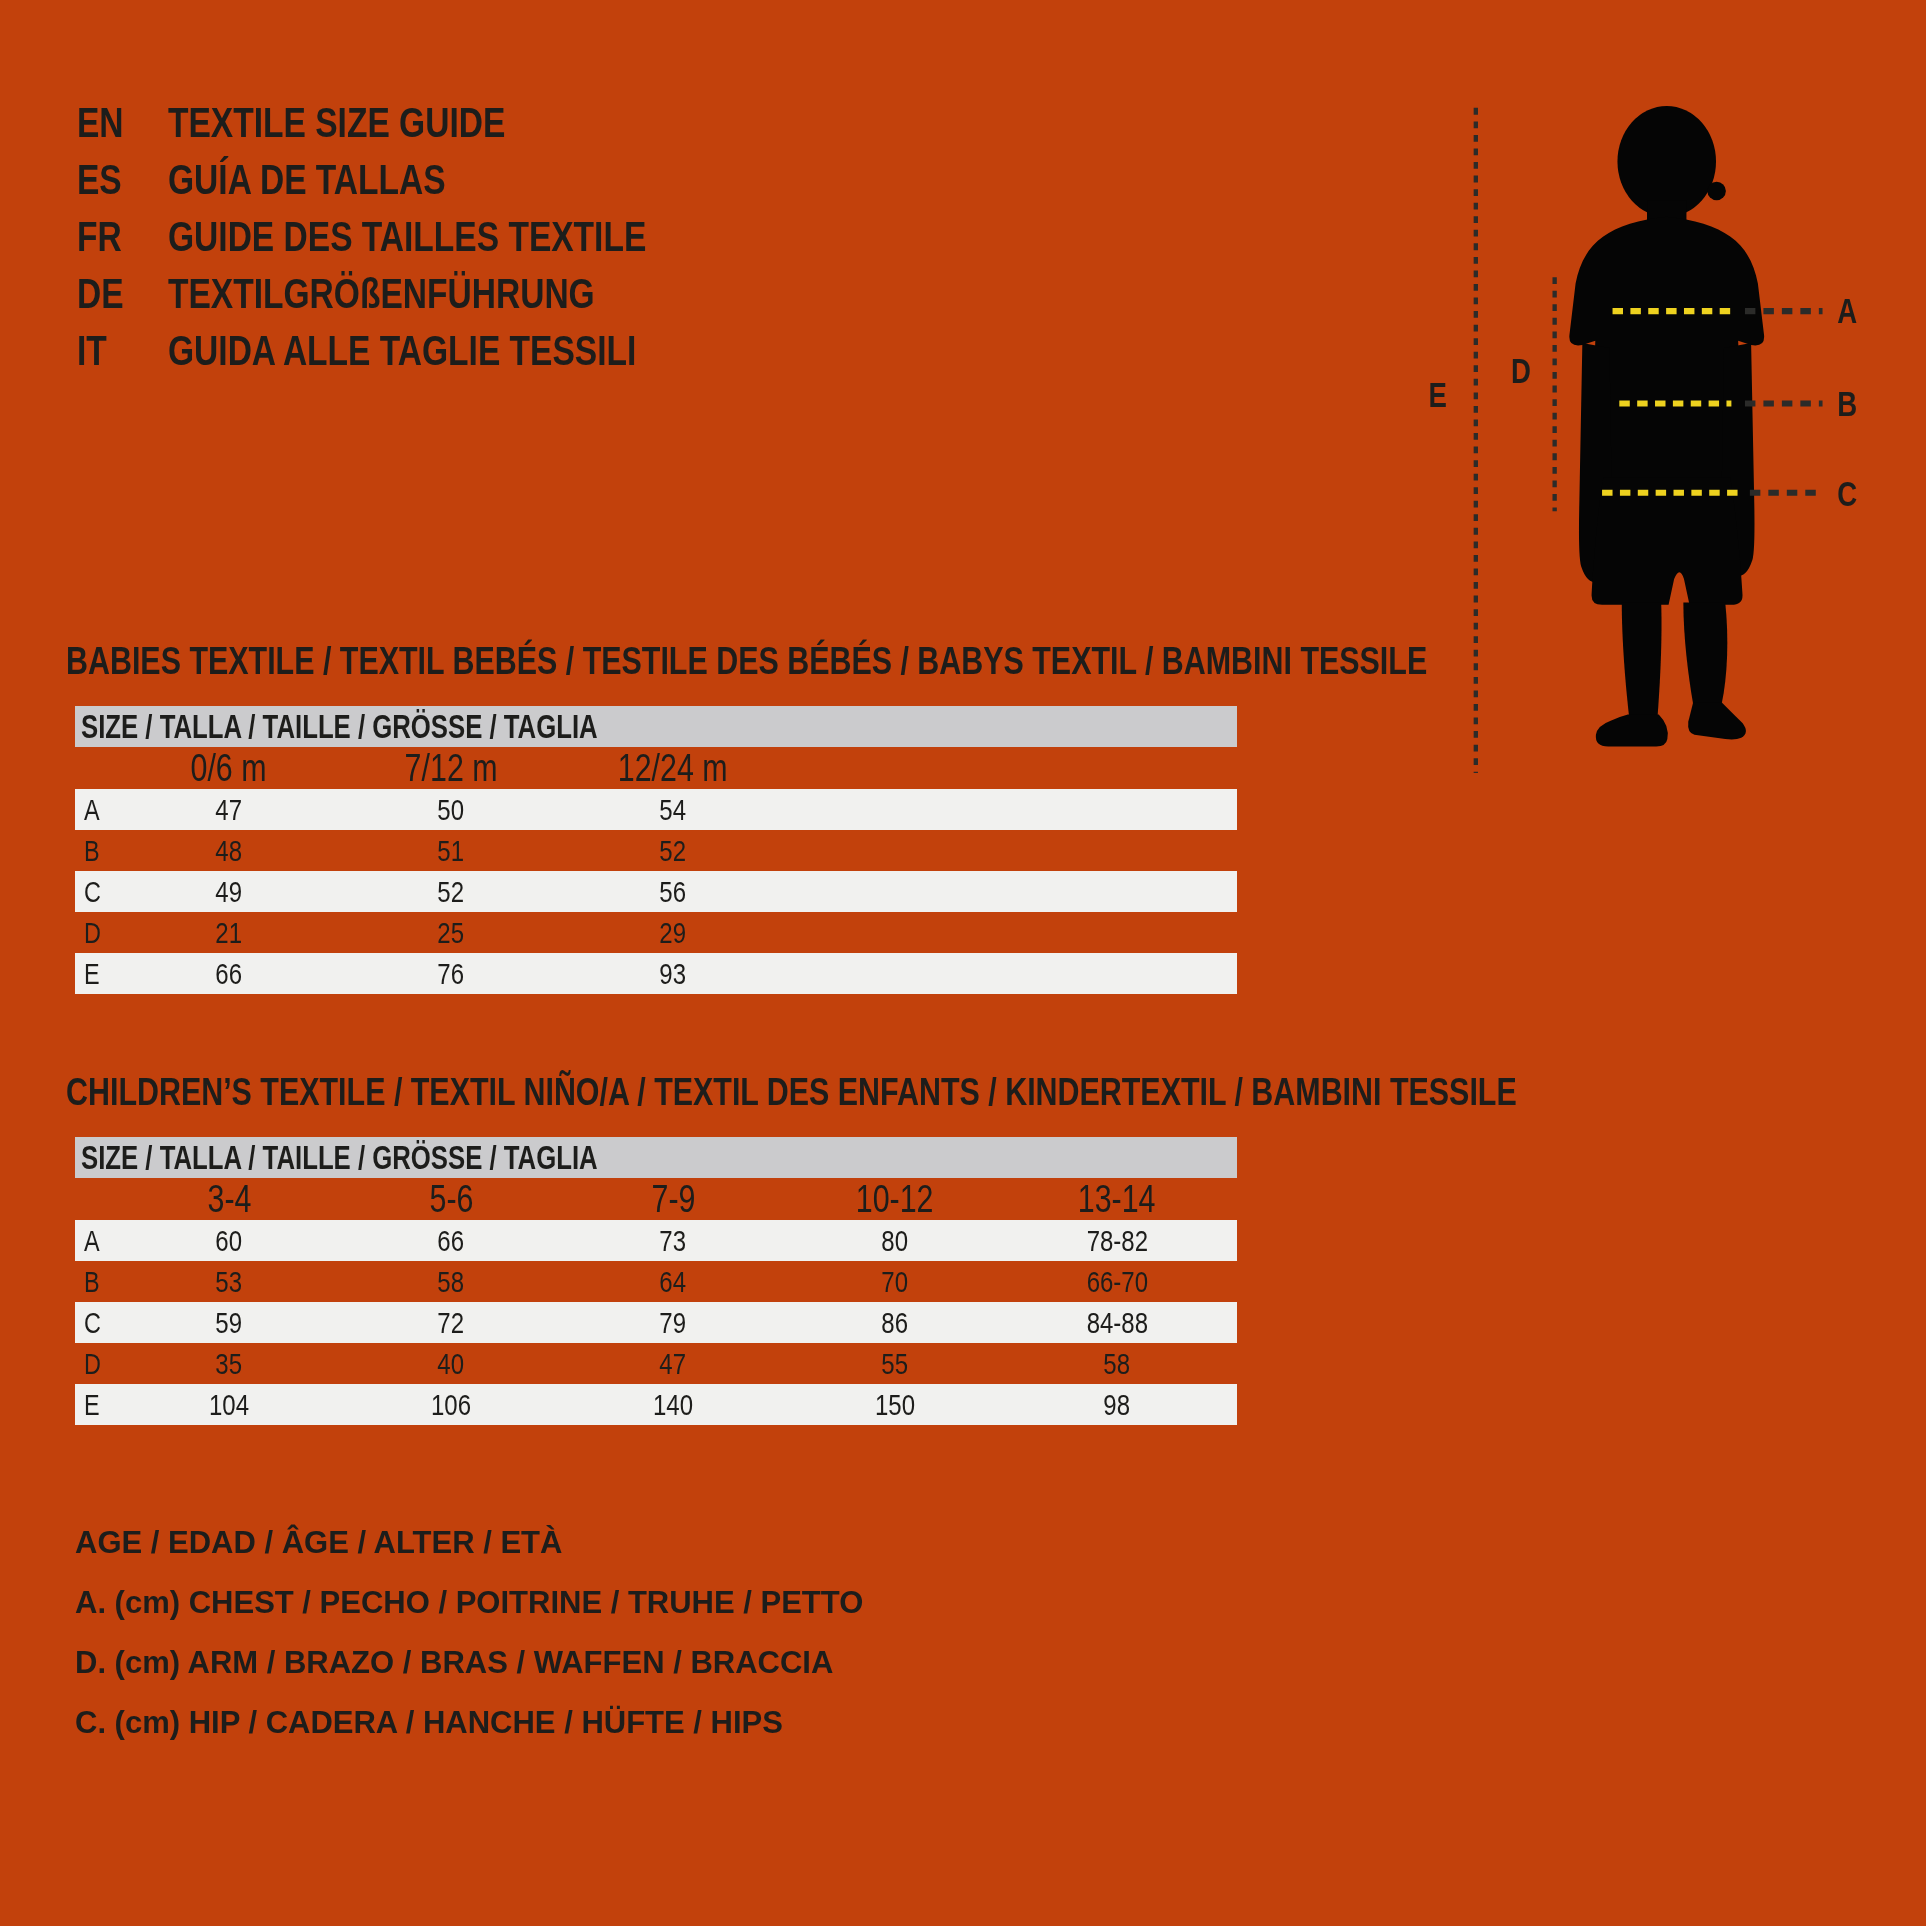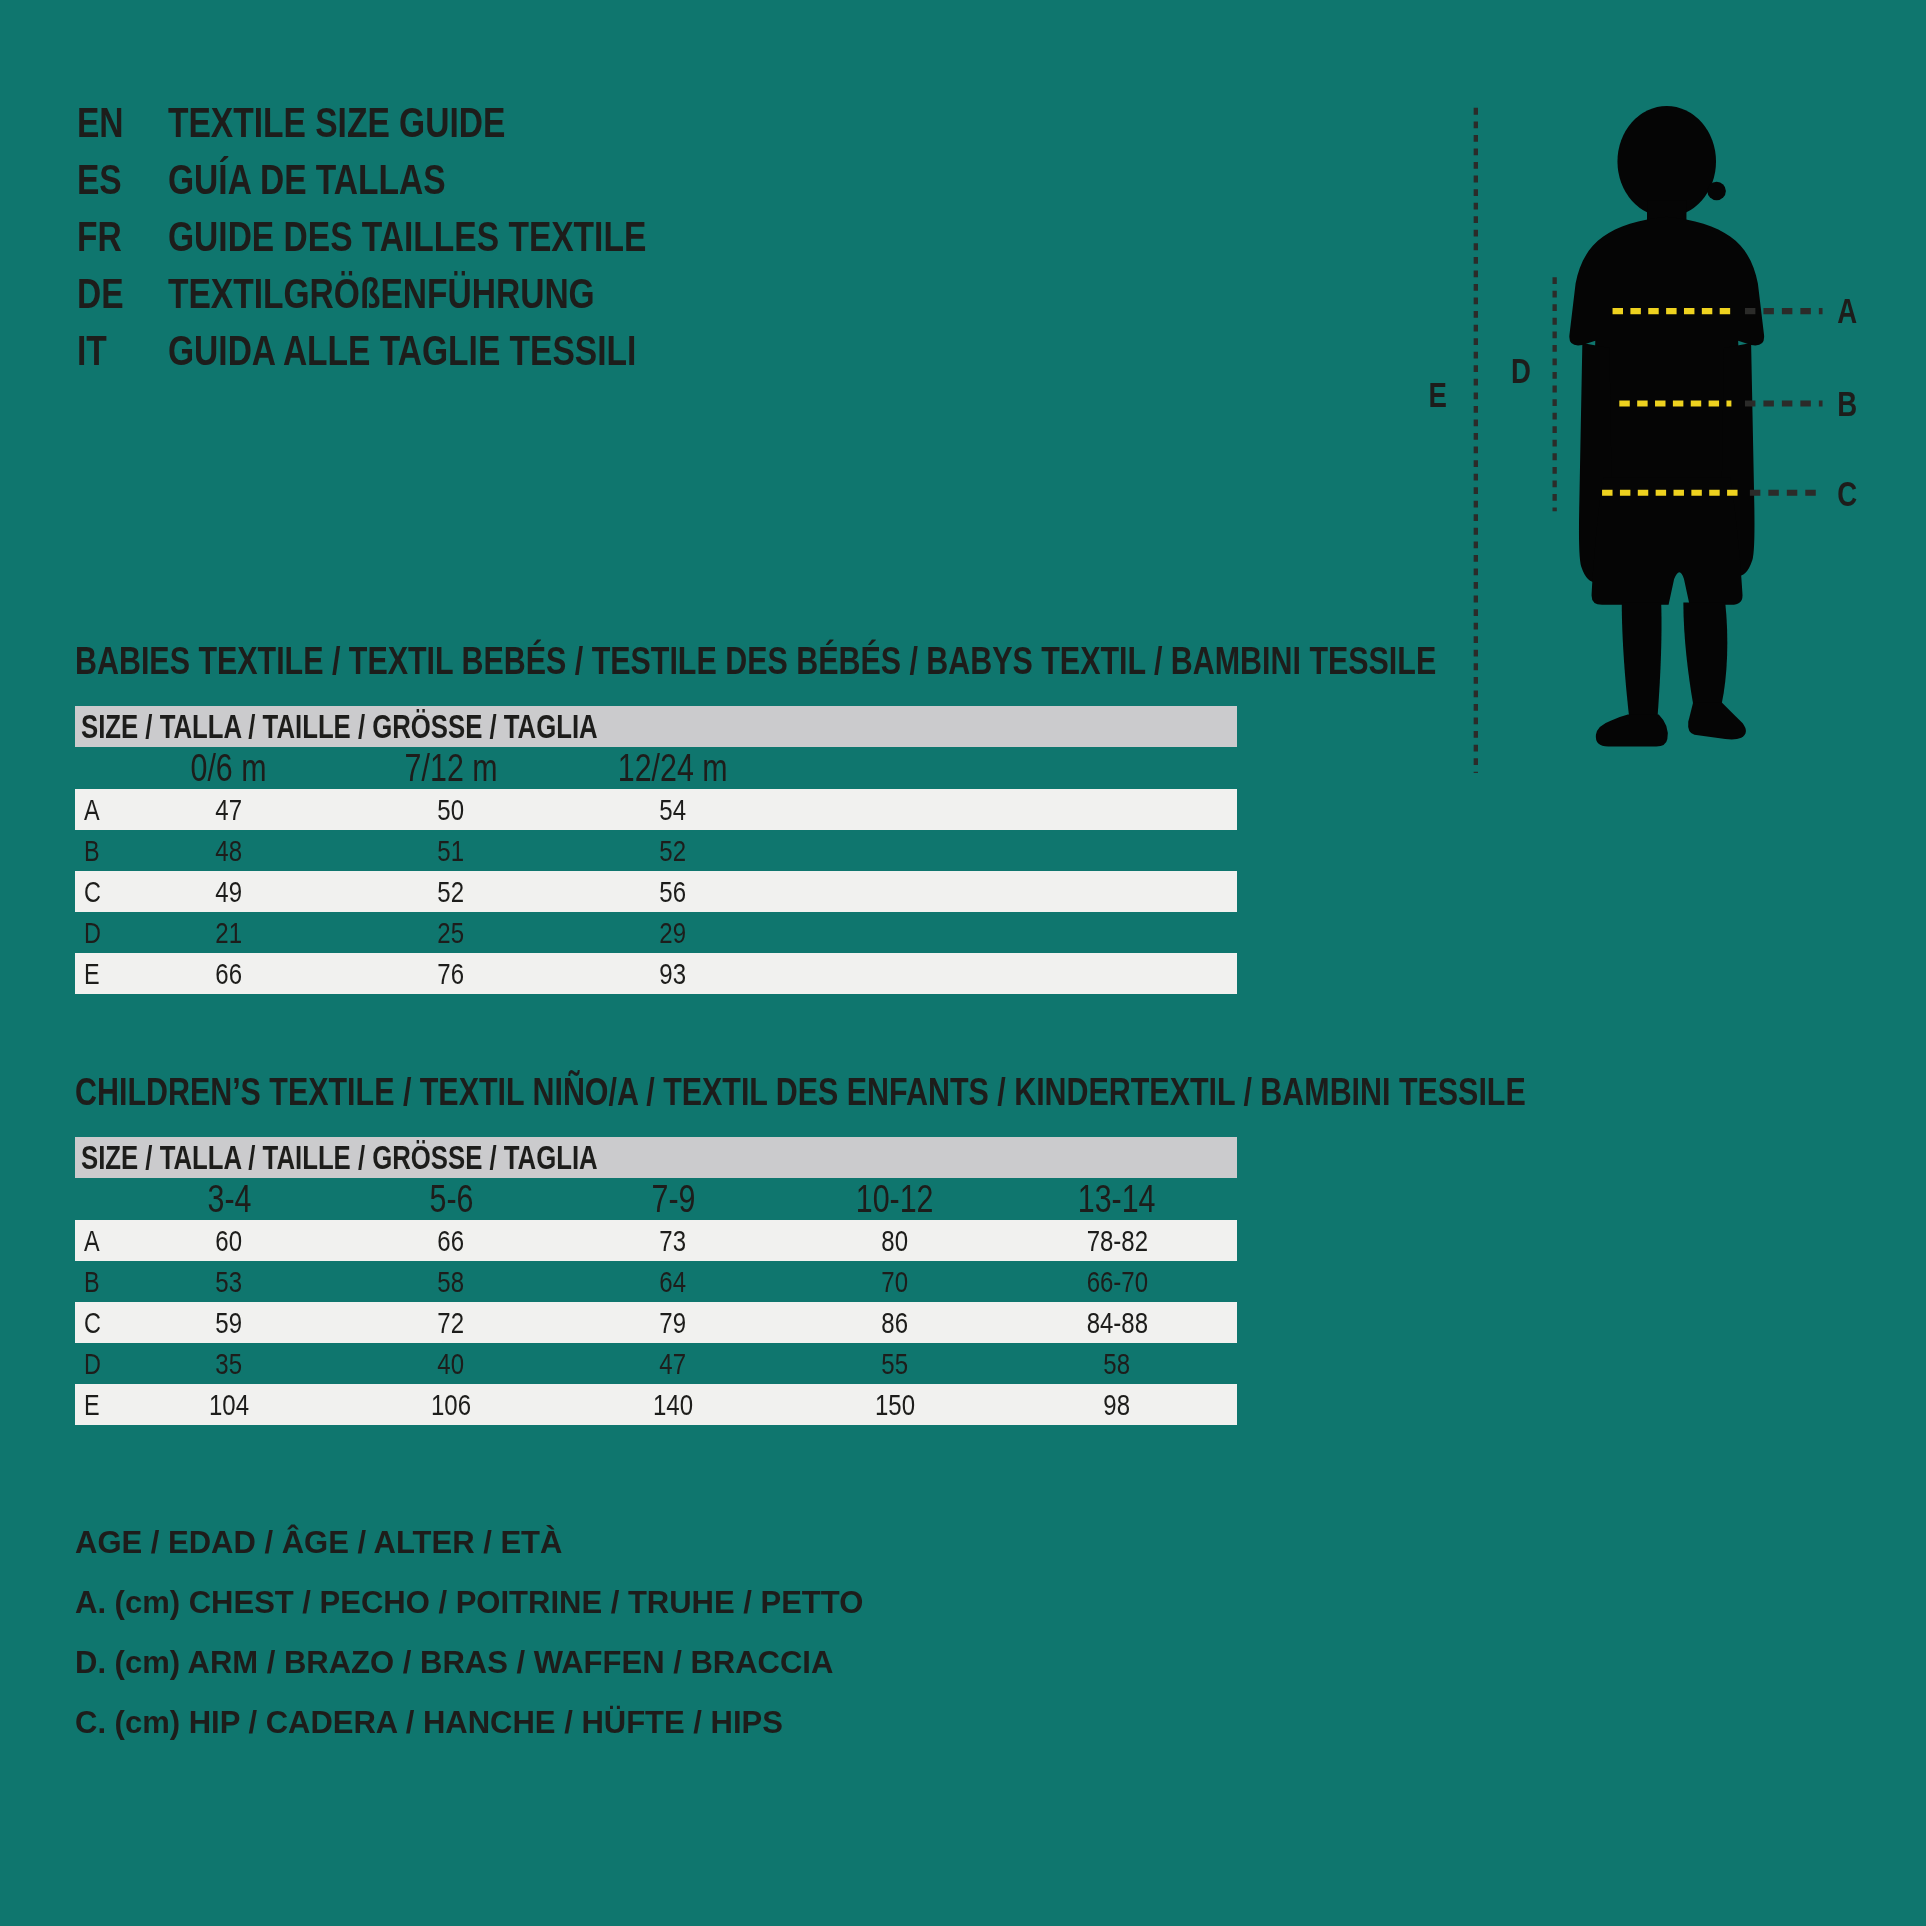--- a/index.html
+++ b/index.html
@@ -1,33 +1,33 @@
 <!DOCTYPE html>
 <html style="font-size:10px"><head>
 <meta charset="utf-8">
 <style>
   html,body{margin:0;padding:0;background:#ffffff;}
   .canvas{
-    position:relative;width:1926px;height:1926px;background:#0f766e;
+    position:relative;width:1926px;height:1926px;background:#c2410c;
     font-family:"Liberation Sans","DejaVu Sans",sans-serif;
     color:#1d1d1b;overflow:hidden;
   }
   .cond{display:inline-block;transform:scaleX(0.78);transform-origin:0 50%;white-space:nowrap;}
   .cond-c{display:inline-block;transform:scaleX(0.80);transform-origin:50% 50%;white-space:nowrap;}
 
   
   .lang-block{position:absolute;left:77px;top:94px;}
   .lang-row{display:flex;align-items:center;height:57px;font-size:43px;font-weight:700;letter-spacing:0;}
   .lang-code{width:91px;flex:0 0 91px;}
   
   .figure{position:absolute;left:1405px;top:74px;width:521px;height:739px;}
   .fig-label{font:700 56px "Liberation Sans","DejaVu Sans",sans-serif;fill:#1d1d1b;}
 
   
-  .sec-title{position:absolute;left:75px;font-size:39px;font-weight:700;line-height:1.1;}
+  .sec-title{position:absolute;left:66px;font-size:39px;font-weight:700;line-height:1.1;}
   .babies-title{top:640px;}
   .children-title{top:1071px;}
 
   
   .size-table{position:absolute;left:75px;width:1162px;}
   .babies-table{top:706px;}
   .children-table{top:1137px;}
   .size-bar{height:41px;background:#cbcbcd;display:flex;align-items:center;padding-left:6px;box-sizing:border-box;
             font-size:33px;font-weight:700;}
   .grid-row{display:grid;align-items:center;}

